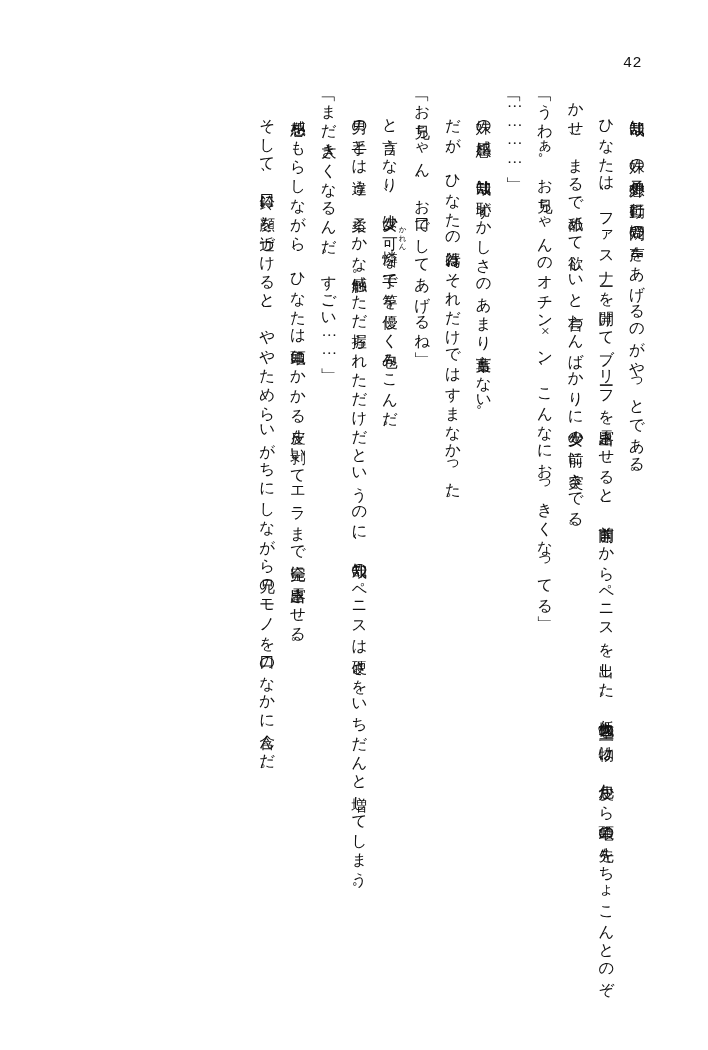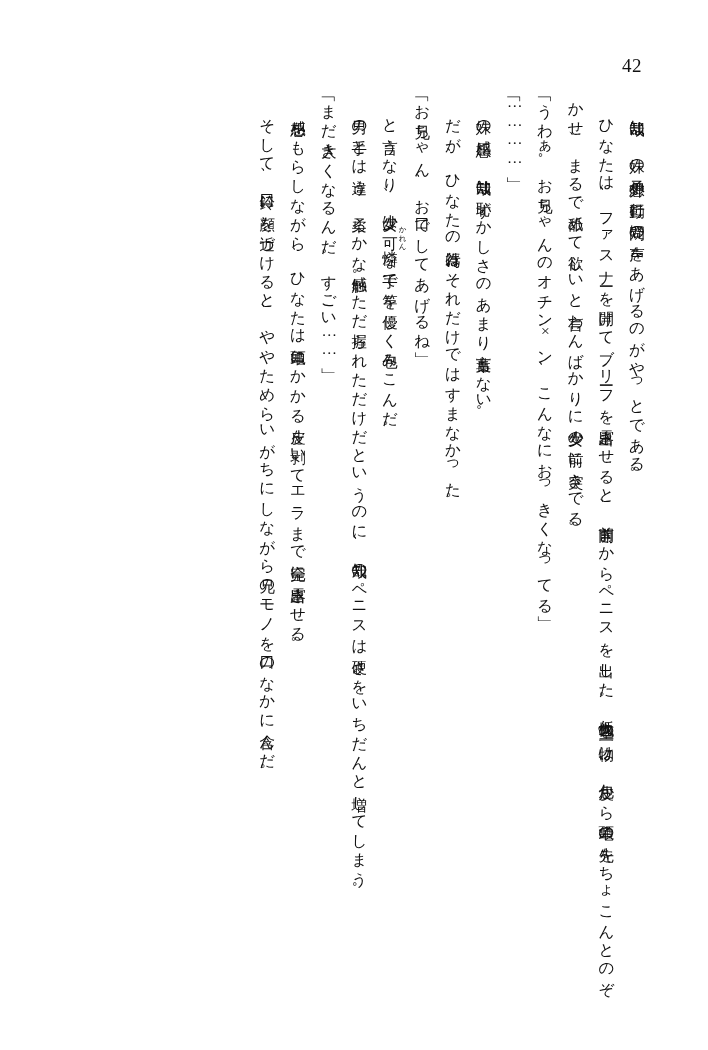--- a/index.html
+++ b/index.html
@@ -13,22 +13,22 @@
     height: 1050px;
     background: #ffffff;
     overflow: hidden;
     font-family: "Liberation Serif", "DejaVu Serif", serif;
     color: #111111;
   }
   .page-number {
     position: absolute;
     top: 55px;
     right: 66px;
-    font-size: 19px;
-    font-family: Liberation Serif, serif;
+    font-size: 15px;
+    font-family: Liberation Mono, monospace;
     color: #111111;
     letter-spacing: 0.5px;
   }
   .body-text {
     position: absolute;
     top: 92px;
     right: 56px;
     left: 56px;
     bottom: 60px;
     writing-mode: vertical-rl;

